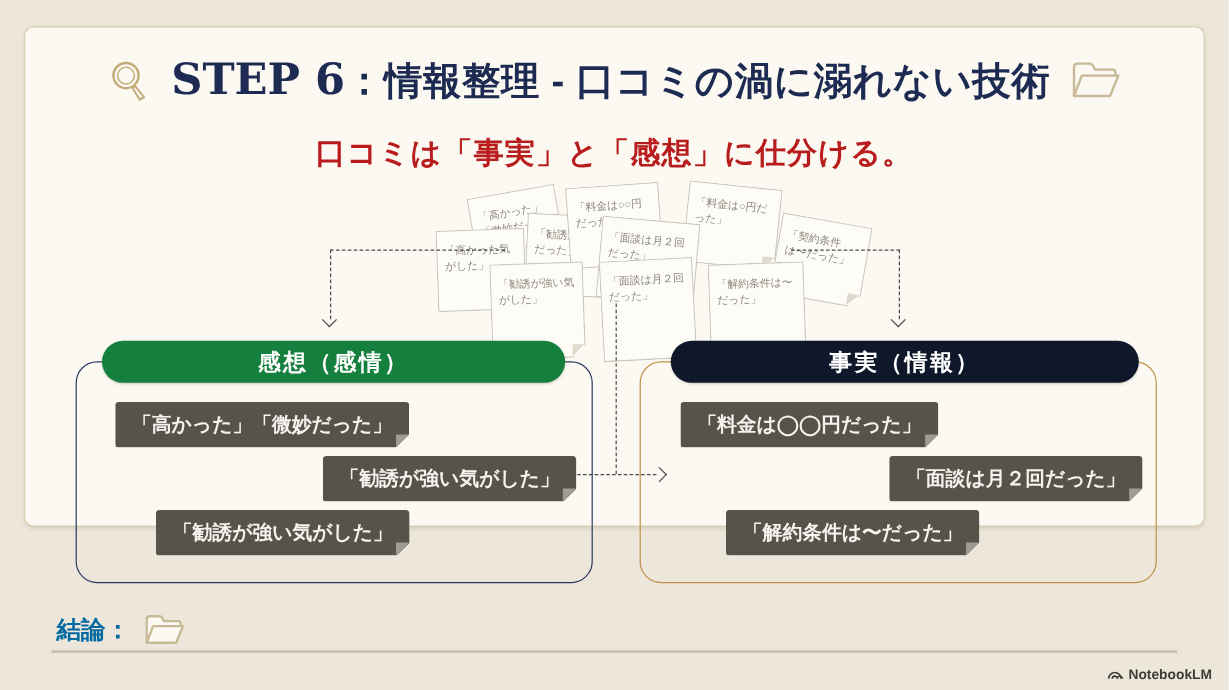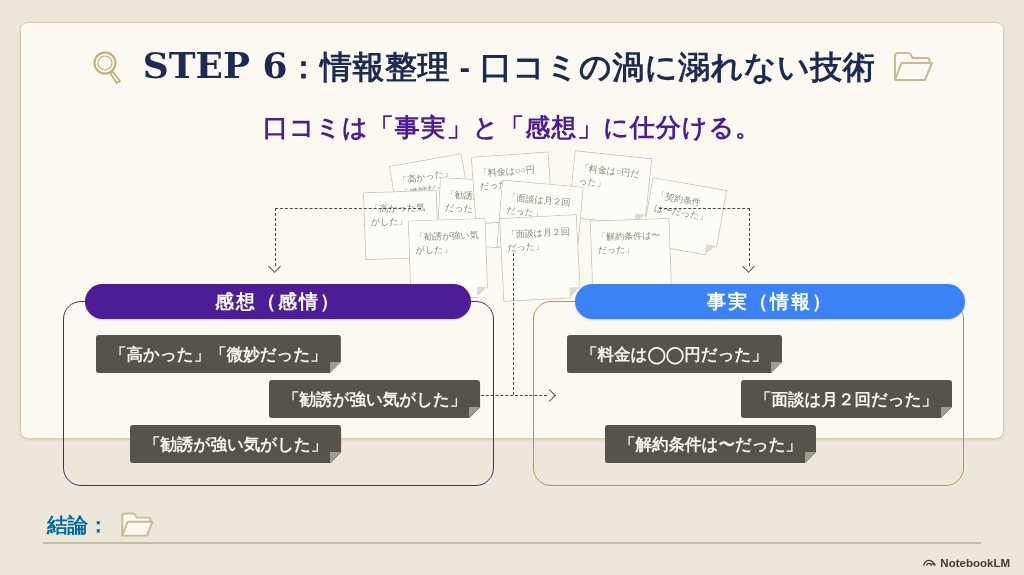--- a/index.html
+++ b/index.html
@@ -15,21 +15,21 @@
   
   .header-row {
     position:absolute; left:0; right:0; top:16px; height:56px;
     display:flex; align-items:center; justify-content:center; gap:16px;
   }
   .title { color:#1d2a52; white-space:nowrap; }
   .title .step { font-family:"DejaVu Serif","Liberation Serif",serif; font-size:36px; font-weight:700; }
   .title .rest { font-size:32px; font-weight:800; letter-spacing:.5px; }
   .subtitle {
     position:absolute; left:0; right:0; top:88px; text-align:center;
-    font-size:25px; font-weight:800; color:#4c1d95; letter-spacing:1px;
+    font-size:25px; font-weight:800; color:#b91c1c; letter-spacing:1px;
   }
   
   .note {
     position:absolute; width:74px; min-height:68px; padding:10px 5px 12px 6px;
     background:#fdfcf7; border:1px solid #c9c6bc;
     box-shadow:1px 2px 3px rgba(90,85,70,.22);
     font-size:9px; line-height:1.4; color:#8b877c; text-align:left;
     clip-path:polygon(0 0,100% 0,100% calc(100% - 10px),calc(100% - 10px) 100%,0 100%);
   }
   .note::after {
@@ -66,22 +66,22 @@
   
   .cat-box { position:absolute; top:278px; width:431px; height:185px; border-radius:18px; }
   .cat-box.navy { left:42px;  border:1.6px solid #2b3a63; }
   .cat-box.gold { left:512px; border:1.6px solid #c09048; }
   .pill {
     position:absolute; top:261px; height:35px; border-radius:18px;
     display:flex; align-items:center; justify-content:center;
     color:#ffffff; font-size:19px; font-weight:800; letter-spacing:2px;
     box-shadow:0 1px 2px rgba(80,70,50,.25);
   }
-  .pill.navy { left:64px;  width:386px; background:#4c1d95; }
-  .pill.gold { left:554px; width:390px; background:#3b82f6; }
+  .pill.navy { left:64px;  width:386px; background:#15803d; }
+  .pill.gold { left:538px; width:390px; background:#0f172a; }
   
   .tag {
     position:absolute; height:38px; line-height:38px; padding:0 14px;
     background:#57534b; color:#f5f3ee; font-size:16.5px; font-weight:700;
     white-space:nowrap; border-radius:3px;
     box-shadow:1px 2px 3px rgba(70,65,55,.3);
     clip-path:polygon(0 0,100% 0,100% calc(100% - 11px),calc(100% - 11px) 100%,0 100%);
   }
   .tag::after {
     content:""; position:absolute; right:0; bottom:0; width:0; height:0;

